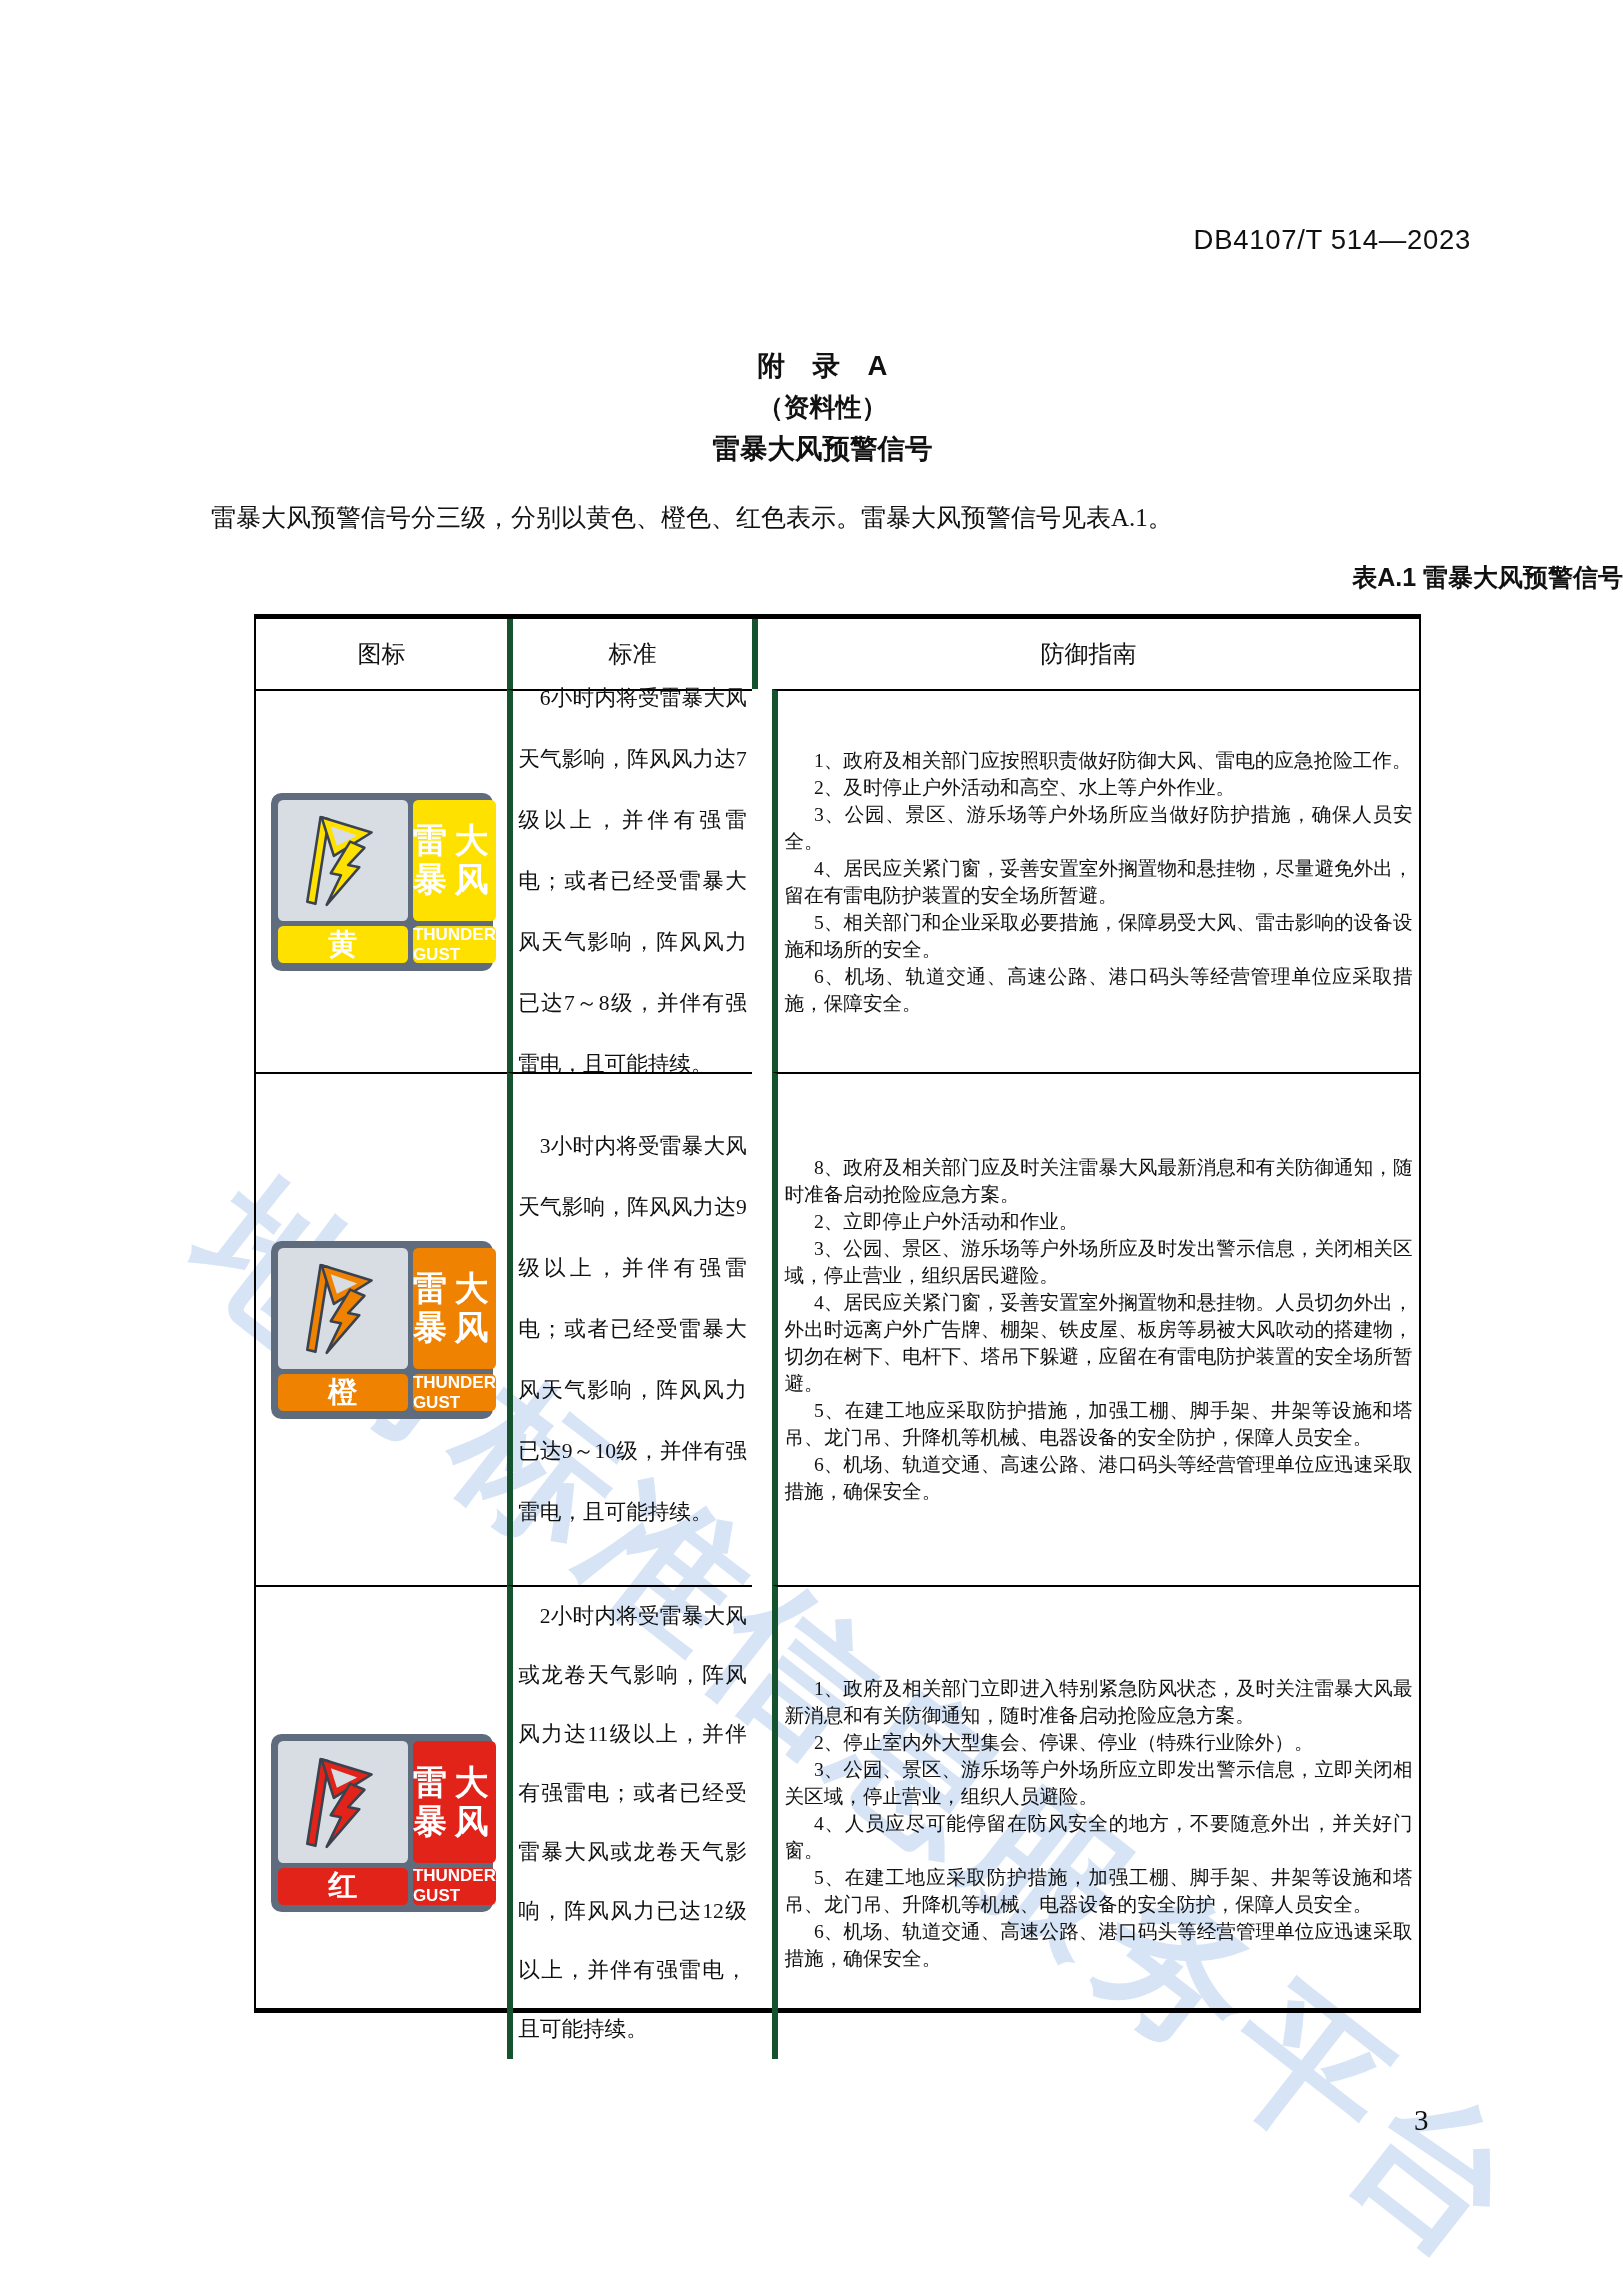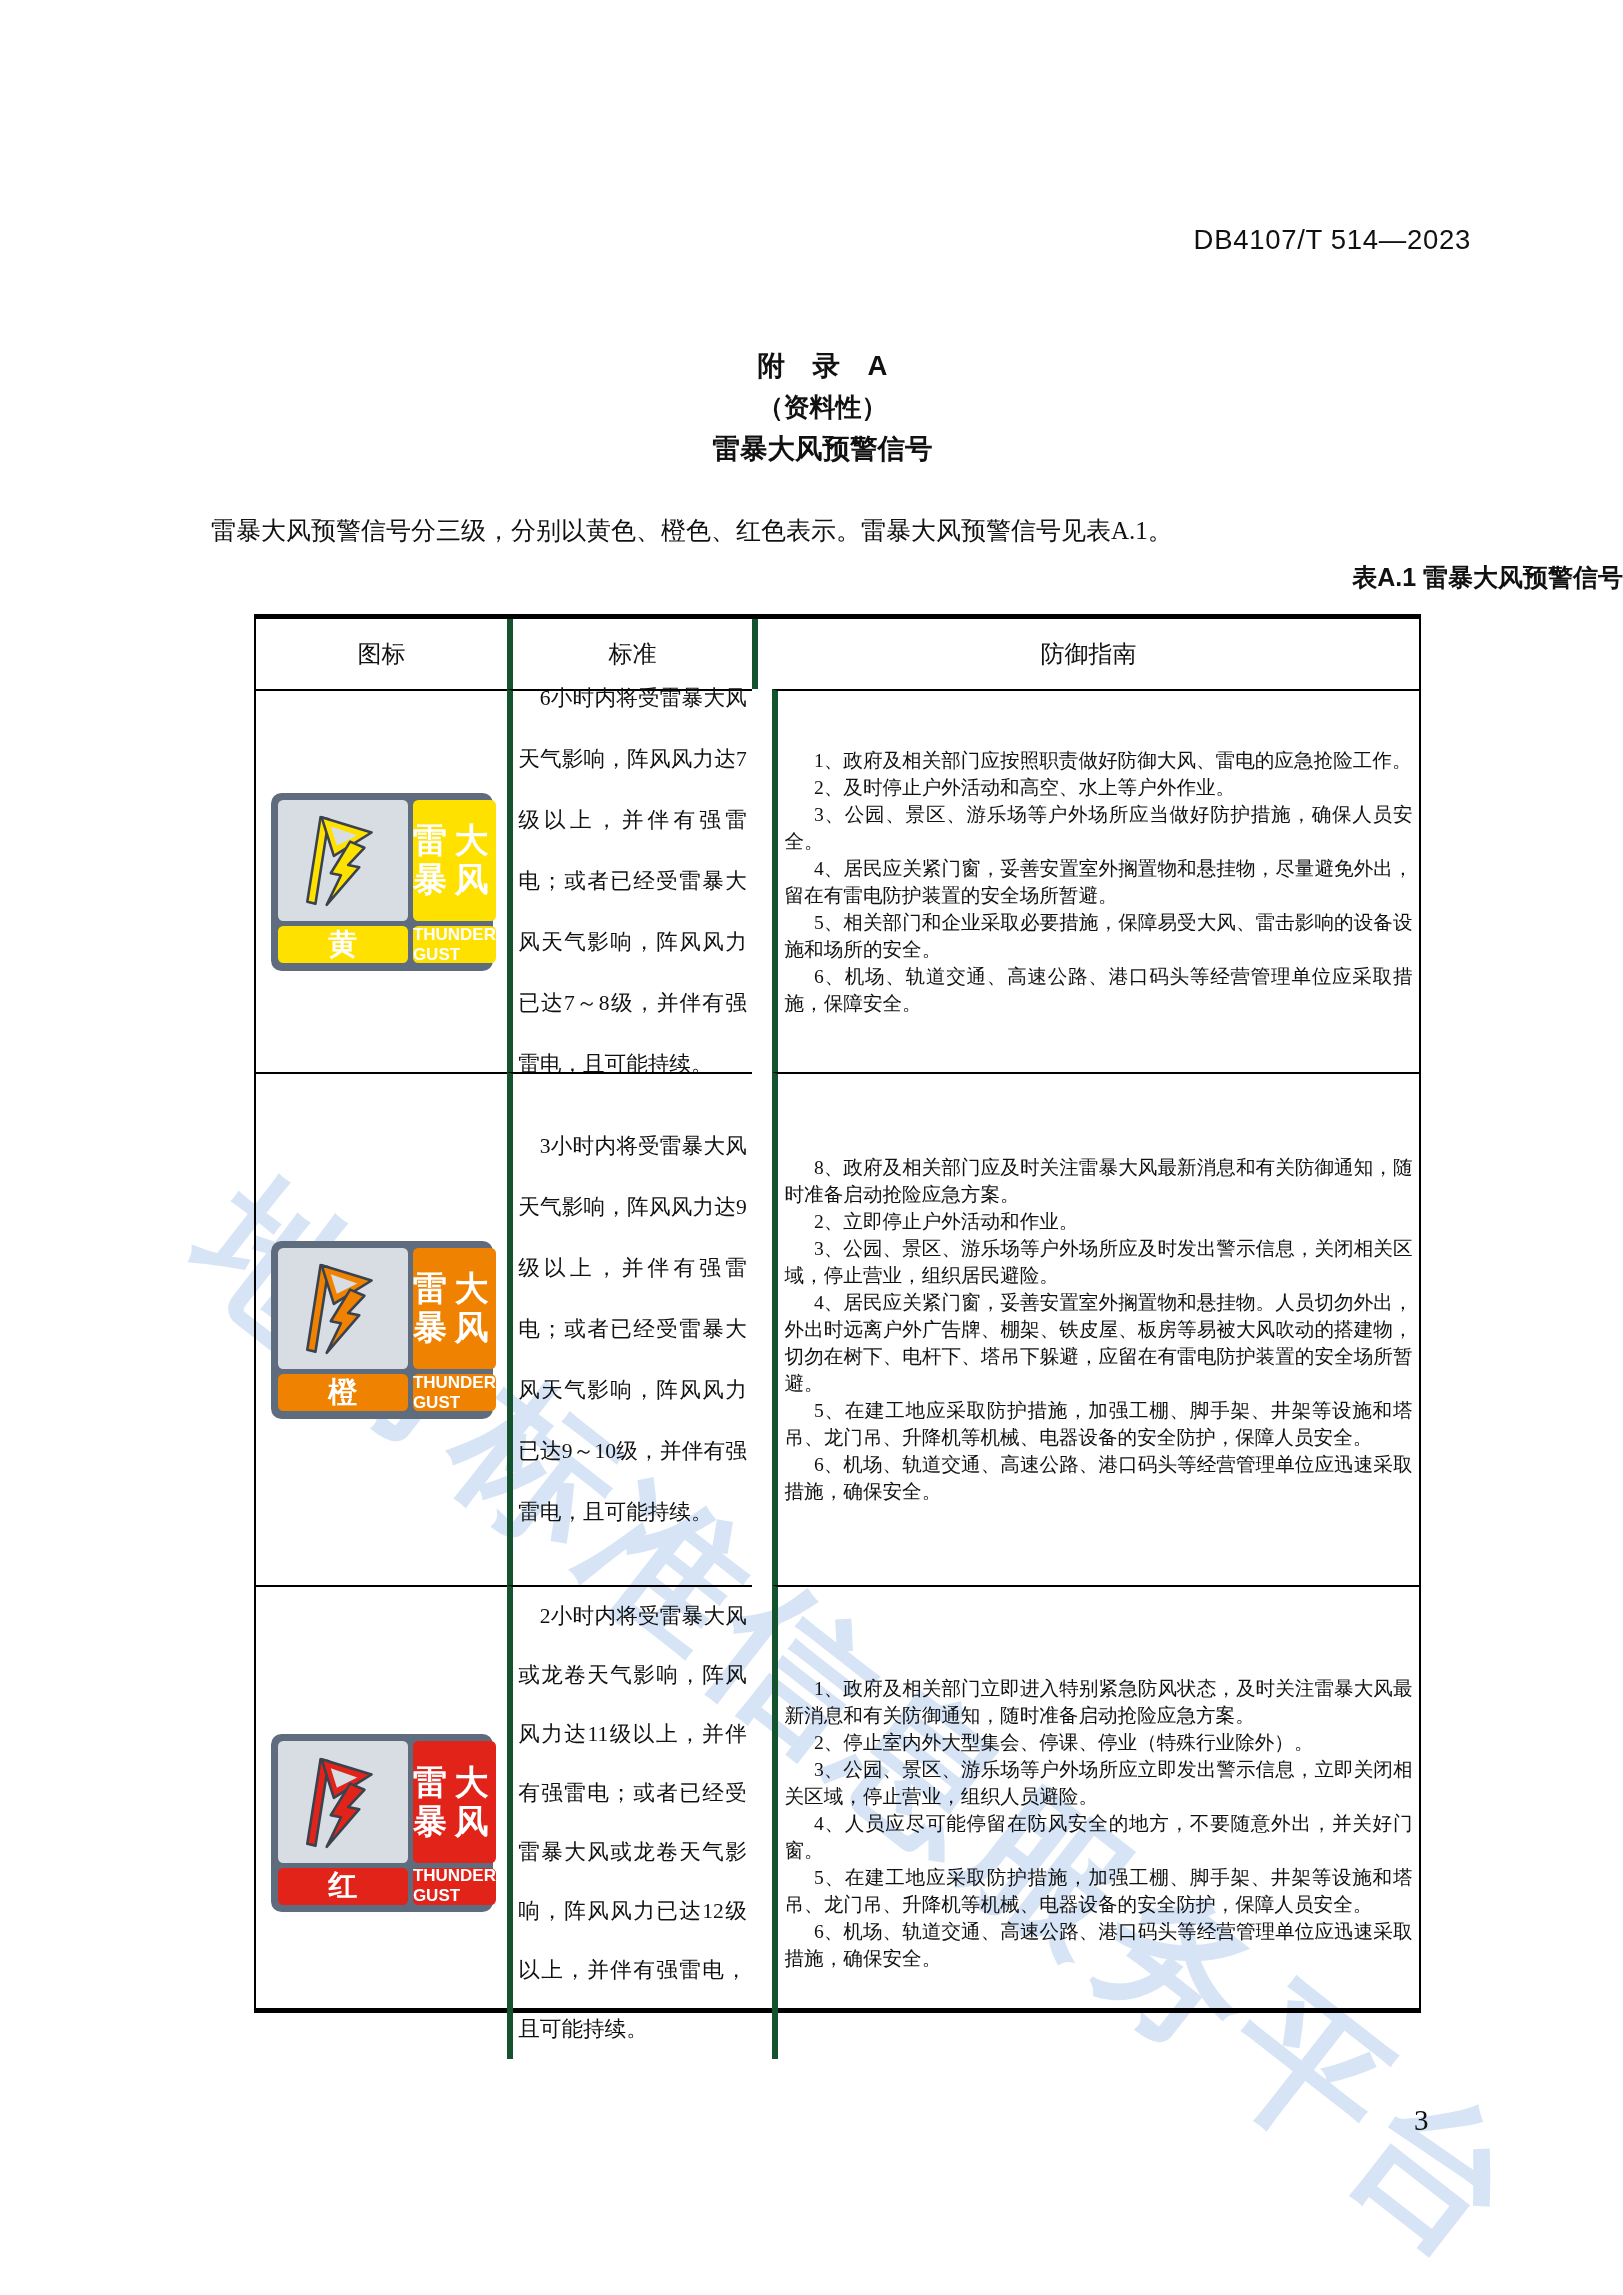--- a/index.html
+++ b/index.html
@@ -8,21 +8,21 @@
 
   .doc-number { position:absolute; top:195px; right:152px; font-family:"Liberation Sans","DejaVu Sans",sans-serif;
     font-size:27.5px; letter-spacing:0.7px; color:#111;margin-top:29px; }
 
   .title-block { position:absolute; top:345px; left:0; width:100%; text-align:center;
     font-family:"Liberation Sans","DejaVu Sans",sans-serif; font-weight:bold;padding-left:22px; }
   .title-1 { font-size:27.5px; line-height:42px; }
   .title-2 { font-size:26px; line-height:41px; }
   .title-3 { font-size:27.5px; line-height:42px; }
 
-  .intro { position:absolute; top:514px; left:211px; width:1230px; font-size:25px; line-height:33px; }
+  .intro { position:absolute; top:501px; left:211px; width:1230px; font-size:25px; line-height:33px; }
 
   .table-caption { position:absolute; top:561px; left:0; width:100%; text-align:right;
     font-family:"Liberation Sans","DejaVu Sans",sans-serif; font-weight:bold; font-size:25px; }
 
   .watermark { position:absolute; left:281px; top:1138px; z-index:0; white-space:nowrap;
     font-family:"Liberation Sans","DejaVu Sans",sans-serif; font-weight:bold;
     font-size:154px; letter-spacing:9.2px; color:var(--wmcolor,#aecbef); opacity:0.5;
     transform:rotate(38deg); transform-origin:0 0; }
 
   .signal-table { position:absolute; left:254px; top:614px; width:1167px; height:1399px; z-index:1;

